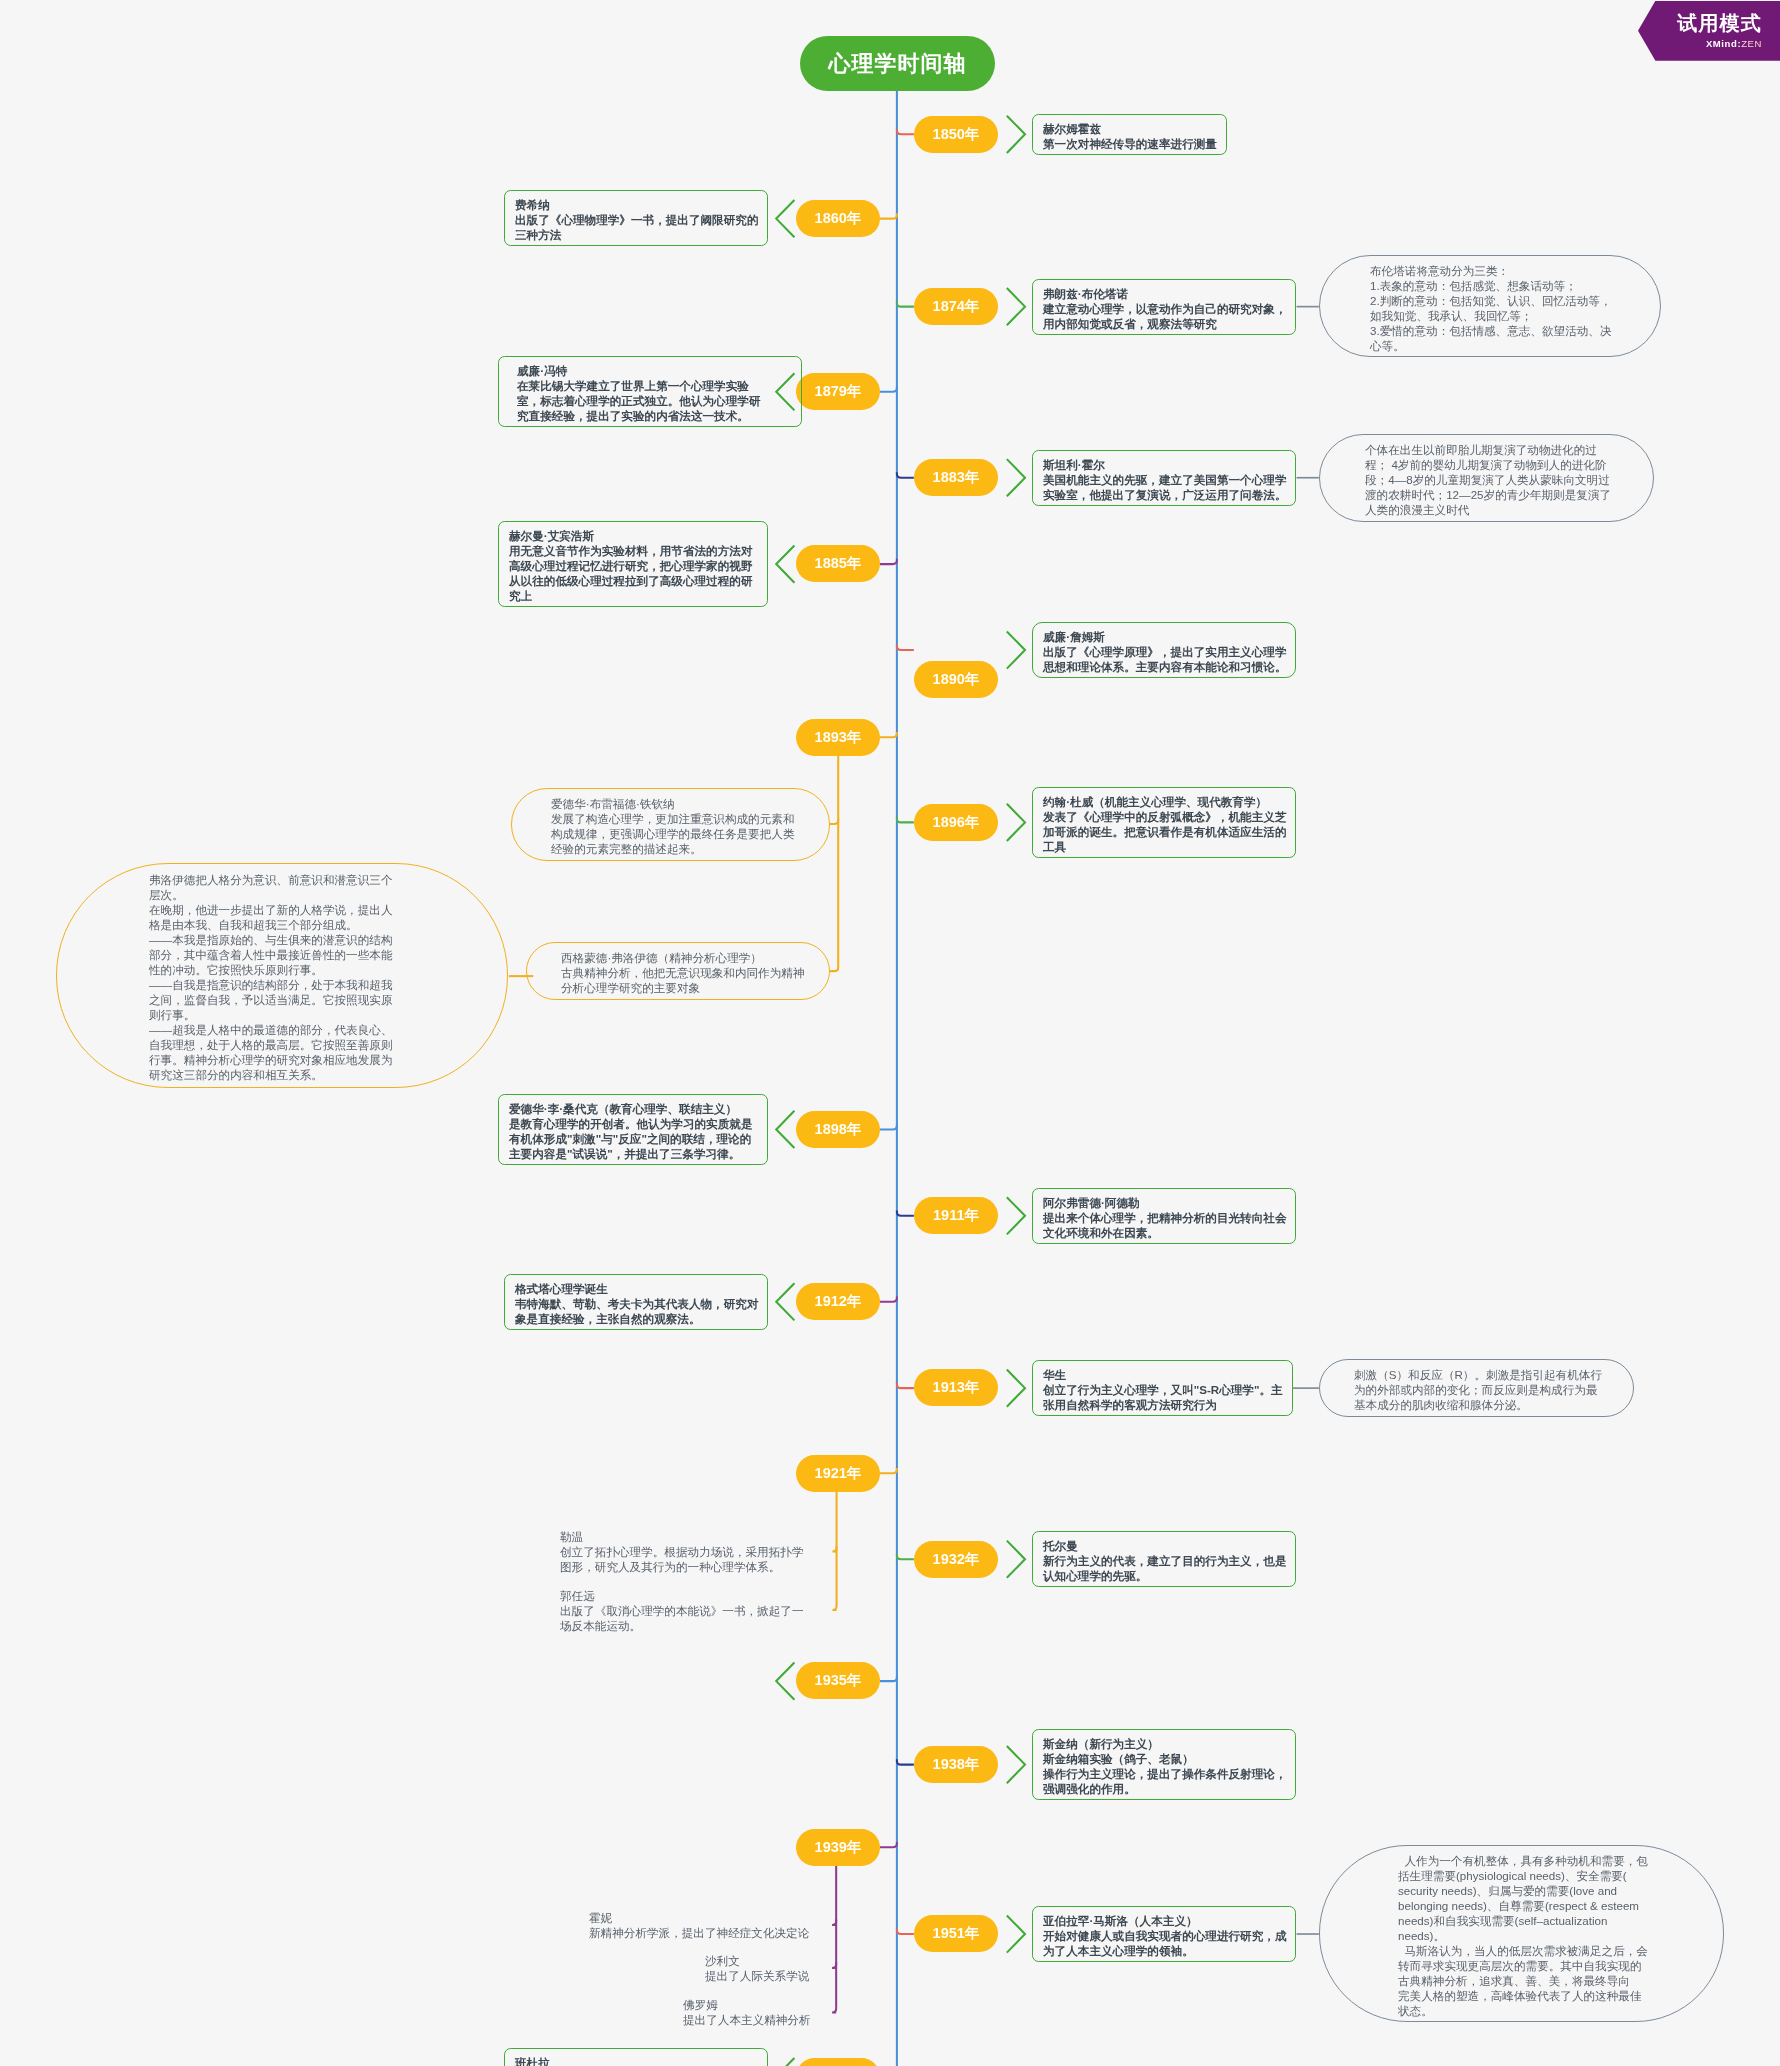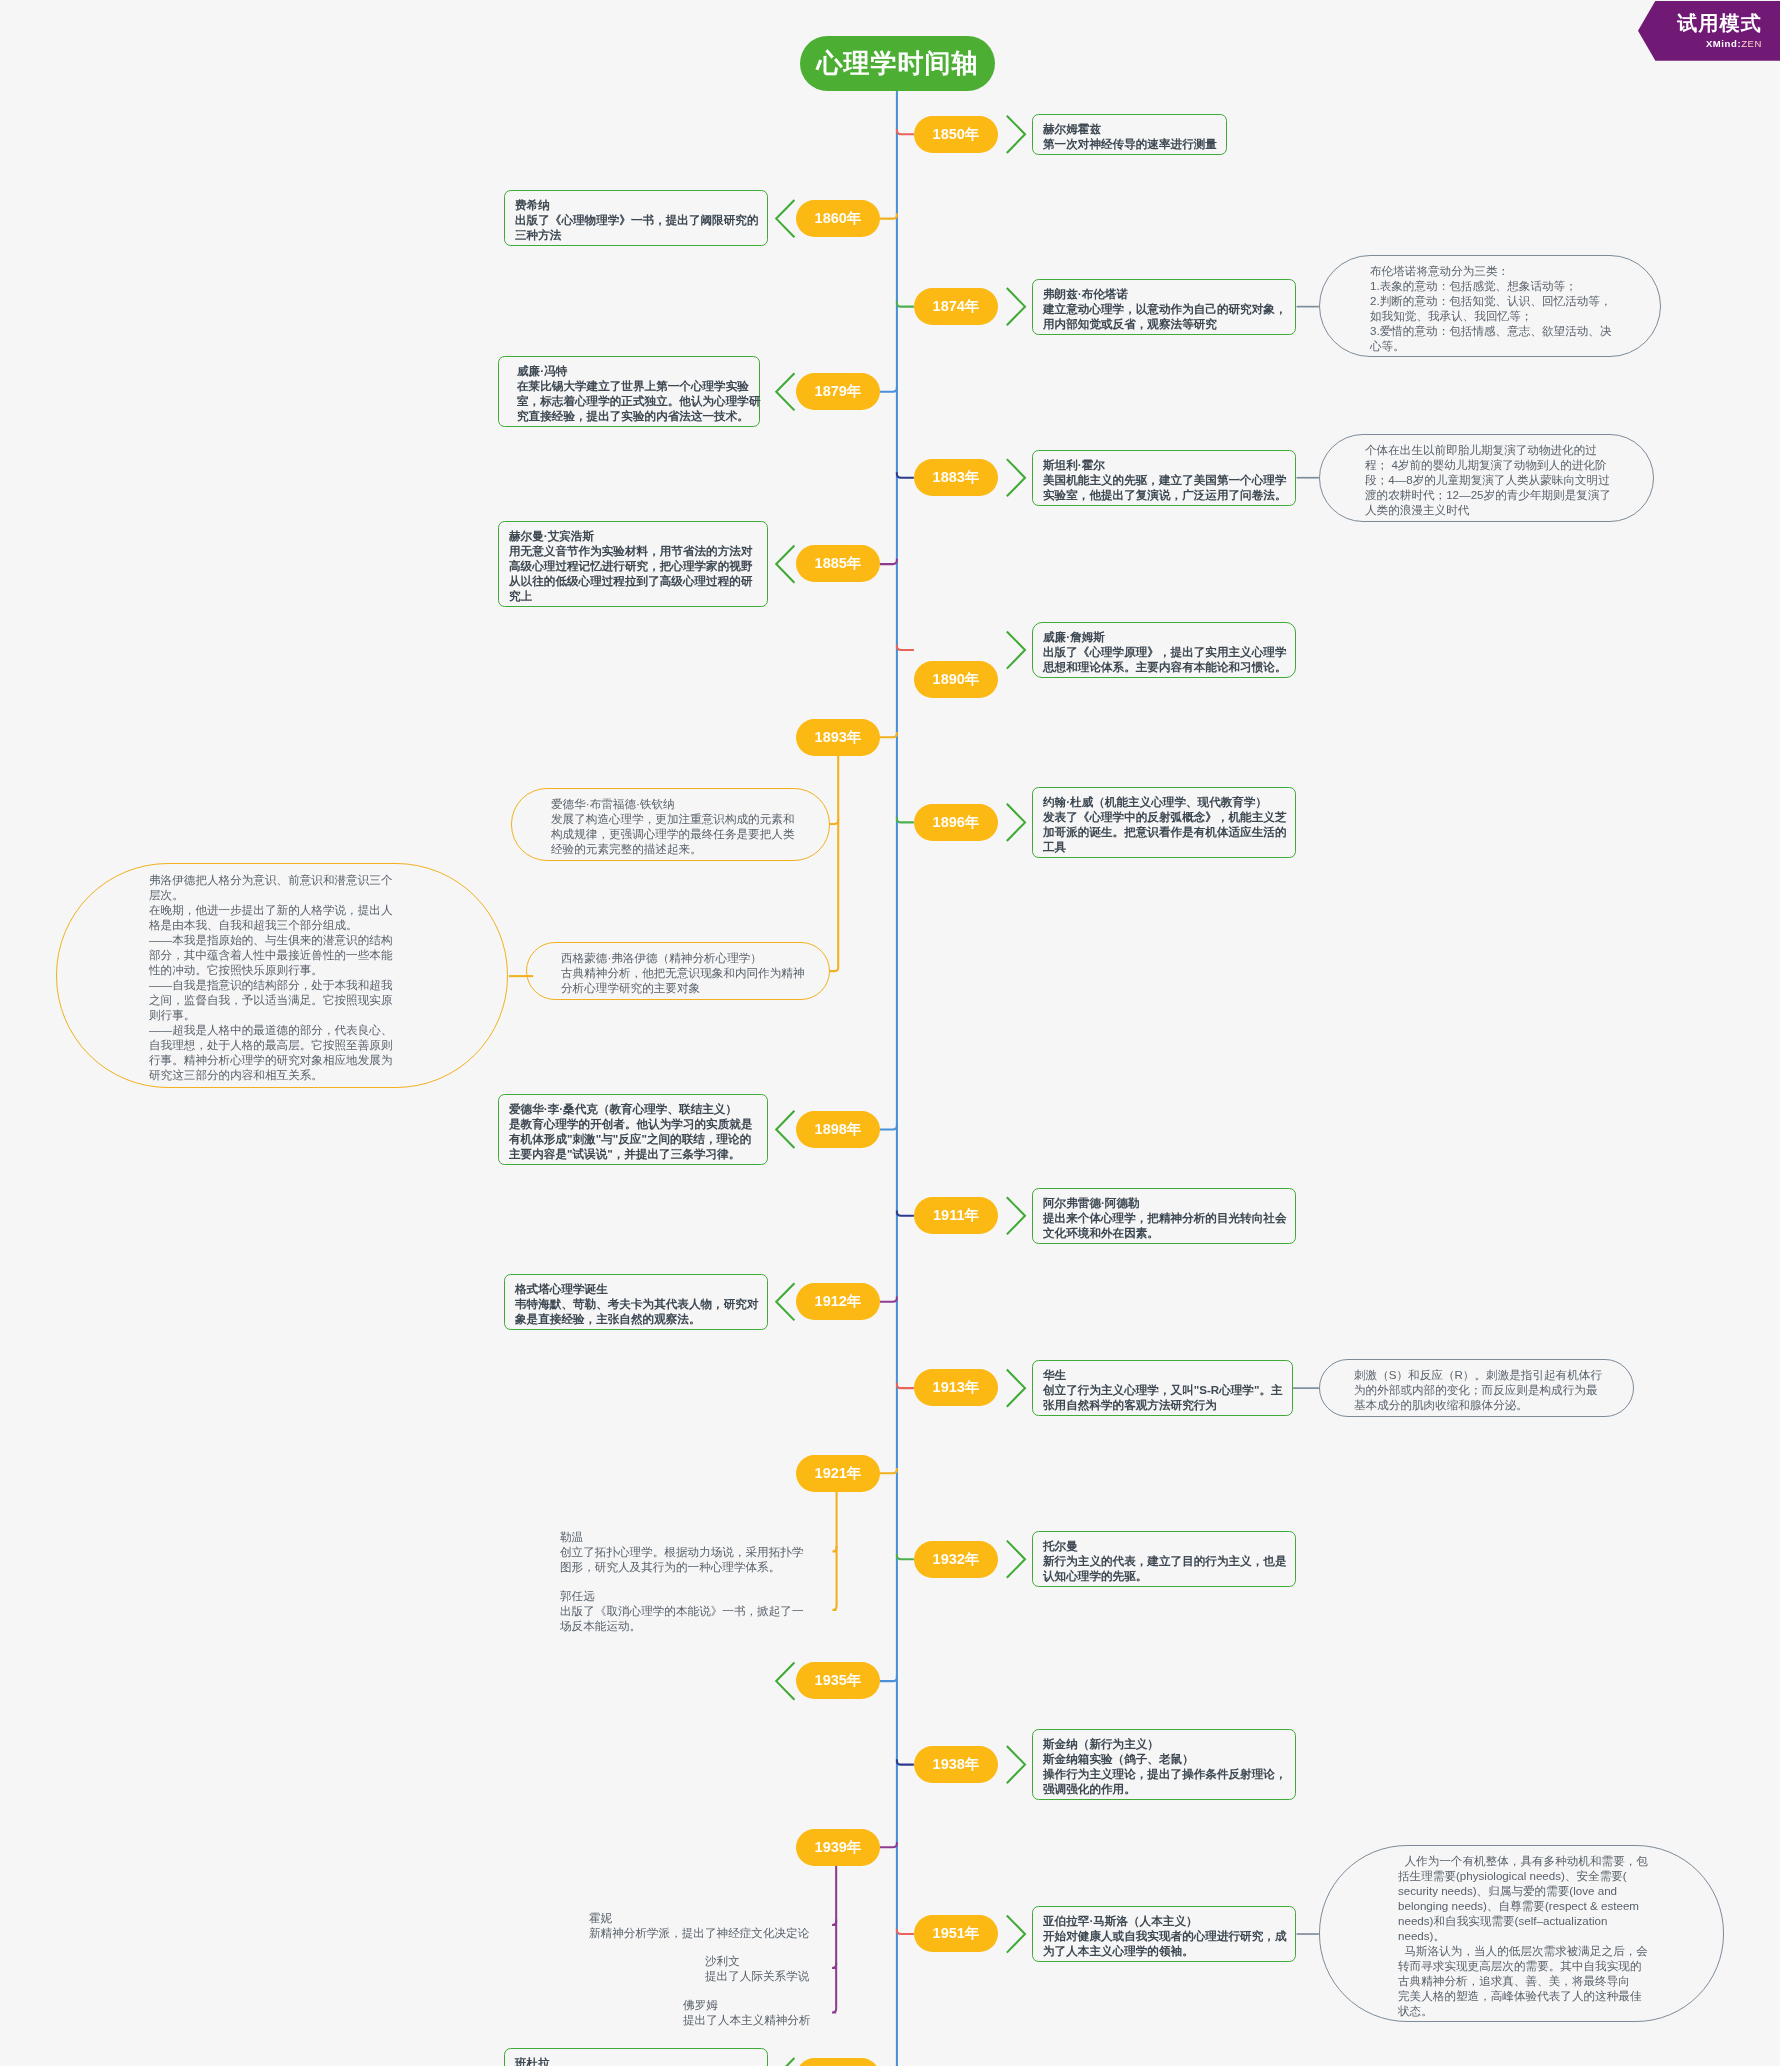--- a/index.html
+++ b/index.html
@@ -11,21 +11,21 @@
 #trial{position:absolute;right:0;top:0.8px;height:60px;width:143px;background:#701a75;
   clip-path:polygon(17.4px 0,143px 0,143px 60px,17.4px 60px,0 30px);
   color:#fff;display:flex;flex-direction:column;align-items:flex-end;
   justify-content:center;padding-right:19px;box-sizing:border-box;}
 #trial .t1{font-size:20px;font-weight:700;letter-spacing:1.2px;line-height:1;}
 #trial .t2{font-size:9.5px;font-weight:700;line-height:1;margin-top:5.4px;letter-spacing:0.6px;}
 #trial .t2 .zen{font-weight:400;color:#fbd4cd;}
 
 #root{position:absolute;background:#4caf34;border-radius:29px;display:flex;
   align-items:center;justify-content:center;color:#fff;font-weight:700;}
-#root span{font-size:26px;letter-spacing:1px;font-family:Liberation Serif, serif;}
+#root span{font-size:22px;letter-spacing:1px;font-family:Liberation Serif, serif;}
 
 .ybadge{position:absolute;background:#fcb813;border-radius:18.6px;display:flex;
   align-items:center;justify-content:center;height:37px;box-sizing:border-box;}
 .ybadge span{color:#fffdf7;font-size:14.5px;font-weight:700;letter-spacing:0px;}
 
 .gbox{position:absolute;border:1.7px solid #3faa35;border-radius:6.6px;
   box-sizing:border-box;padding:6.2px 0 0 10px;}
 .gbox .ln{color:#3d4852;font-size:11.6px;font-weight:700;line-height:15px;white-space:pre;}
 
 .note{position:absolute;border:1.7px solid #7d8b99;box-sizing:border-box;}
@@ -138,21 +138,21 @@
       <span>1874年</span>
     </div>
 <div class="gbox" style="left:1032px;top:279px;width:264px;height:56px;">
       <div class="ln">弗朗兹·布伦塔诺</div>
       <div class="ln">建立意动心理学，以意动作为自己的研究对象，</div>
       <div class="ln">用内部知觉或反省，观察法等研究</div>
     </div>
 <div class="ybadge" style="left:796px;top:373px;width:84px;">
       <span>1879年</span>
     </div>
-<div class="gbox" style="left:498px;top:356px;width:262px;height:71px;padding-left:18px;">
+<div class="gbox" style="left:498px;top:356px;width:304px;height:71px;padding-left:18px;">
       <div class="ln">威廉·冯特</div>
       <div class="ln">在莱比锡大学建立了世界上第一个心理学实验</div>
       <div class="ln">室，标志着心理学的正式独立。他认为心理学研</div>
       <div class="ln">究直接经验，提出了实验的内省法这一技术。</div>
     </div>
 <div class="ybadge" style="left:914px;top:459px;width:84px;">
       <span>1883年</span>
     </div>
 <div class="gbox" style="left:1032px;top:450px;width:264px;height:56px;">
       <div class="ln">斯坦利·霍尔</div>

